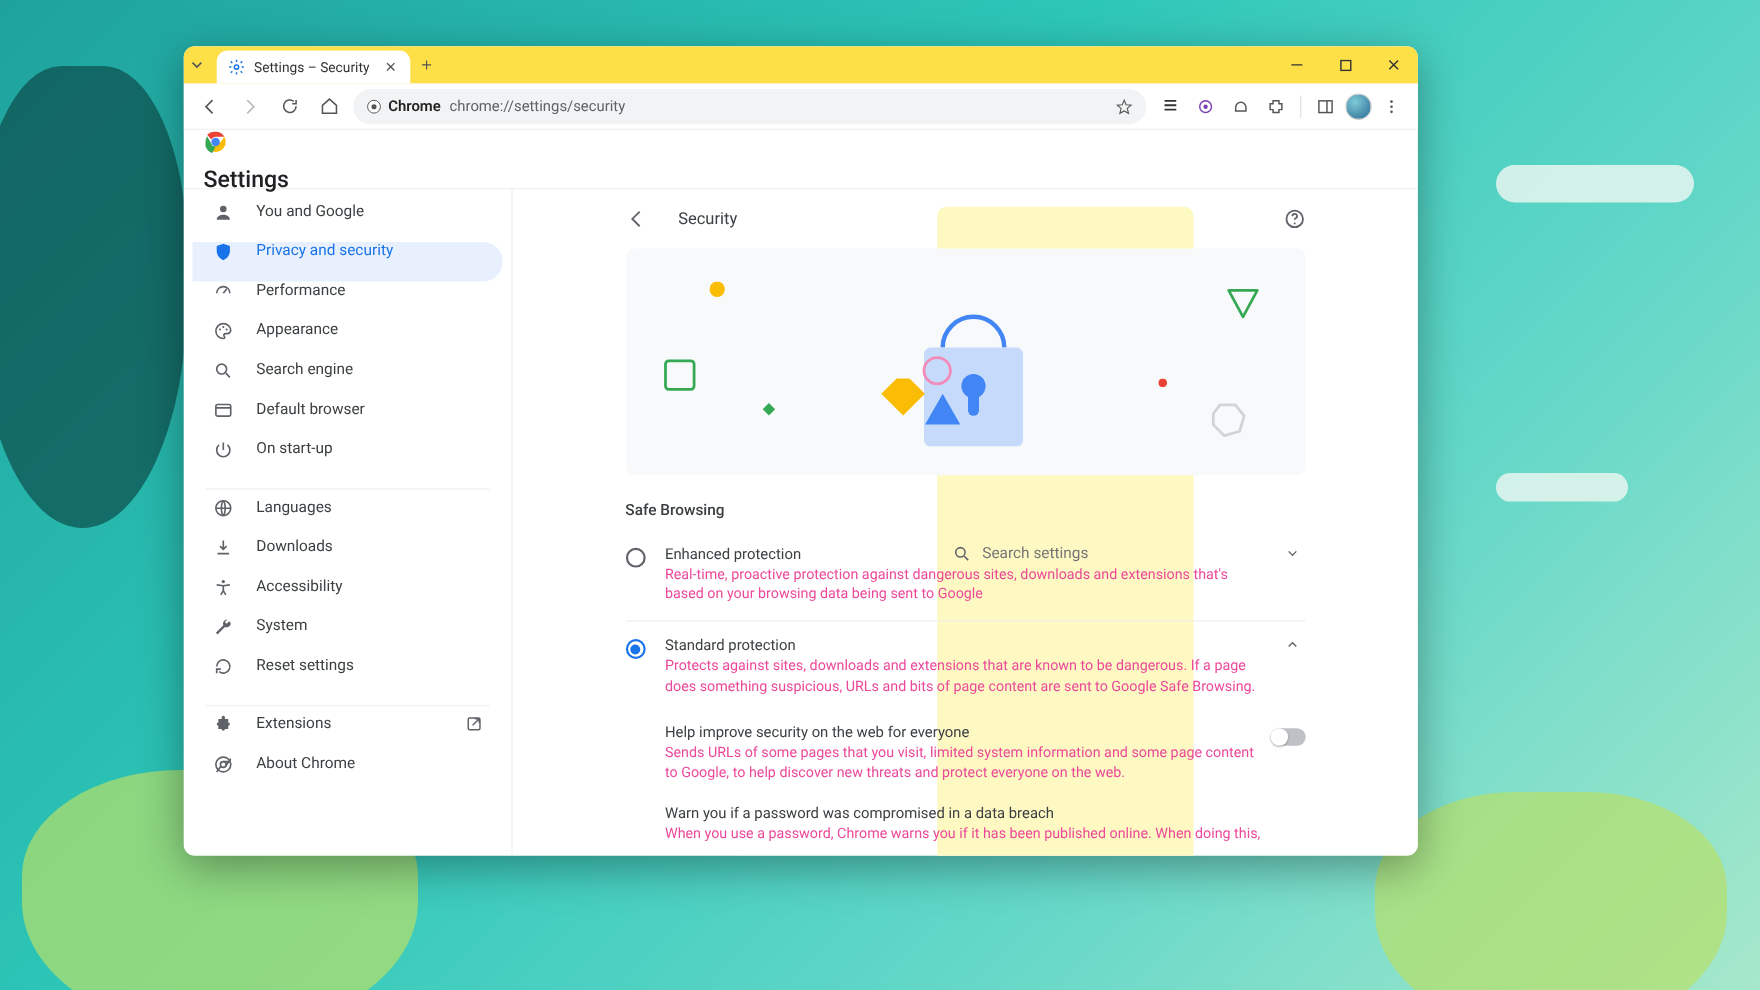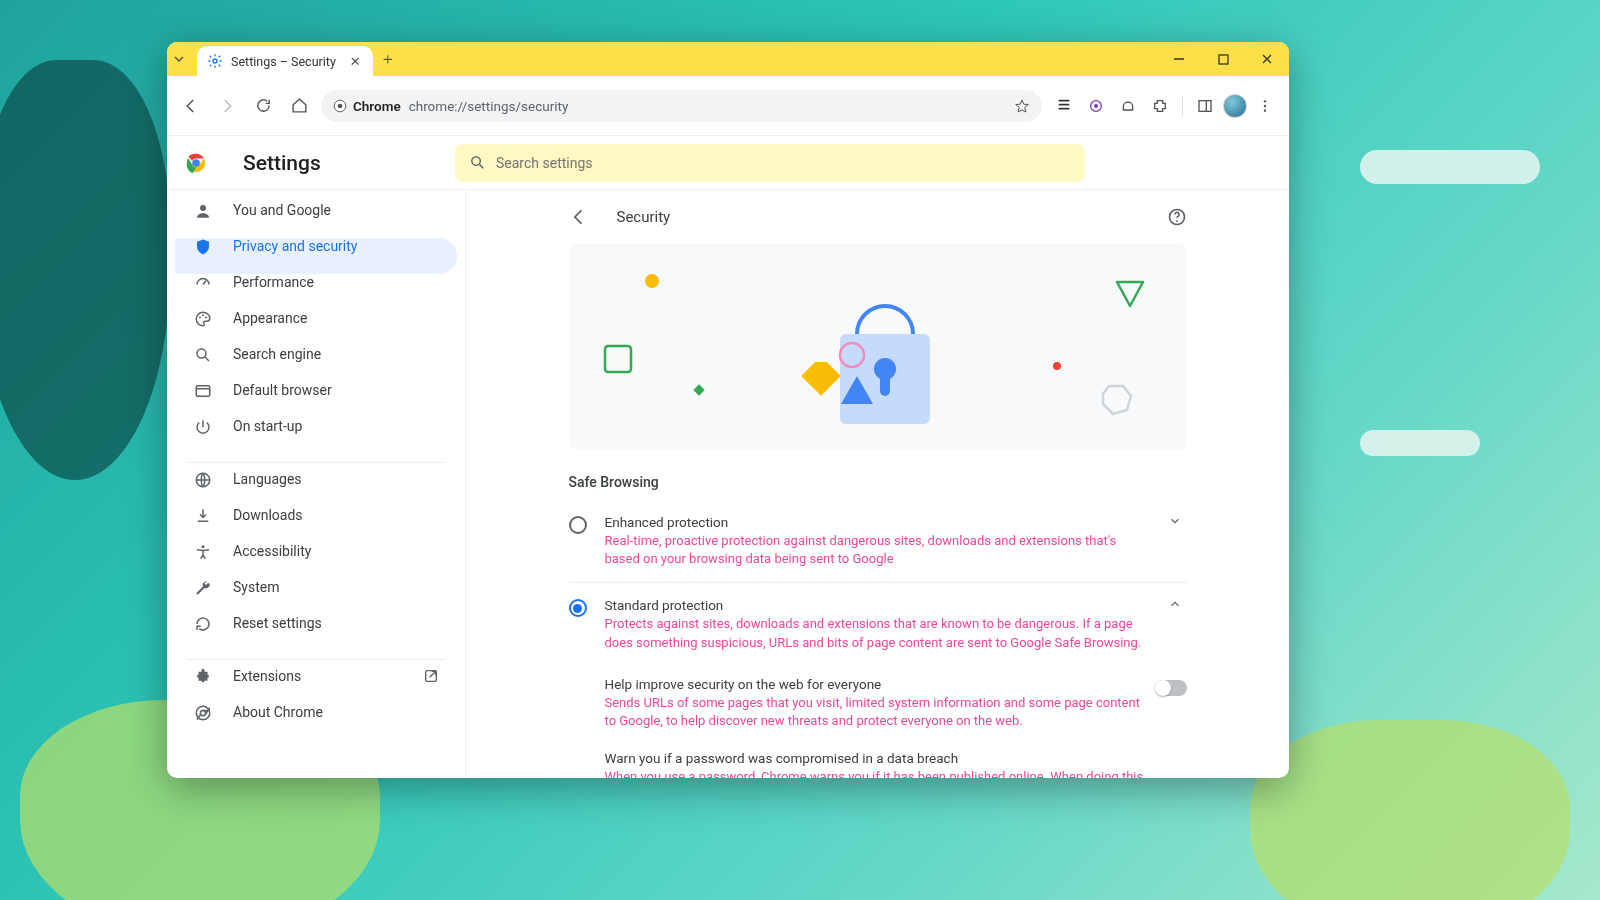--- a/index.html
+++ b/index.html
@@ -27,37 +27,37 @@
     padding:0 12px 0 10px; margin:4px 0 0 6px; height:30px; font-size:12.5px; color:#333;
   }
   .tab-dropdown { width:24px; display:flex; align-items:center; justify-content:center; color:#444; }
   .tab .favicon { width:16px; height:16px; display:inline-block; }
   .tab .close { color:#555; font-size:13px; margin-left:6px; }
   .newtab { width:30px; display:flex; align-items:center; justify-content:center; color:#555; font-size:16px; }
   .titlebar-spacer { flex:1; }
   .win-btn { width:44px; display:flex; align-items:center; justify-content:center; color:#333; font-size:14px; }
 
   
-  .toolbar { height:60px; background:#fff; display:flex; align-items:center; padding:0 10px; gap:8px; border-bottom:1px solid #eee; }
+  .toolbar { height:42px; background:#fff; display:flex; align-items:center; padding:0 10px; gap:8px; border-bottom:1px solid #eee; }
   .tool-ic { width:28px; height:28px; display:flex; align-items:center; justify-content:center; color:#555; border-radius:50%; }
   .tool-ic.disabled { color:#bbb; }
   .omnibox {
     flex:1; height:32px; background:#f1f3f4; border-radius:16px;
     display:flex; align-items:center; padding:0 12px; gap:8px; font-size:13.5px; color:#555;
   }
   .omnibox .site-chip { display:flex; align-items:center; gap:6px; color:#222; font-weight:600; }
   .omnibox .site-chip .chrome-logo { width:14px; height:14px; }
   .omnibox .url { color:#5f6368; }
   .omnibox .star { margin-left:auto; color:#555; }
   .right-icons { display:flex; align-items:center; gap:4px; }
   .divider-v { width:1px; height:20px; background:#ddd; margin:0 4px; }
   .avatar { width:24px; height:24px; border-radius:50%; background:radial-gradient(circle at 35% 30%, #7ecad9, #2a6b92); border:1px solid #ccc; }
 
   
-  .settings-header { height:54px; display:flex; align-items:center; padding:0 18px; gap:36px; border-bottom:1px solid #eee; }
+  .settings-header { height:54px; display:flex; padding:0 18px; gap:12px; border-bottom:1px solid #eee;flex-direction:column; }
   .chrome-logo-lg { width:22px; height:22px; }
   .settings-title { font-size:21px; font-weight:500; color:#202124; }
   .search-settings {
     margin-left:auto; flex:0 0 630px; height:38px; background:#fef9c3; border-radius:8px;
     display:flex; align-items:center; padding:0 14px; gap:10px; margin-right:186px;
   }
   .search-settings input { border:none; background:transparent; outline:none; font-size:14px; flex:1; color:#5f6368; }
 
   
   .settings-body { flex:1; display:flex; min-height:0; }

